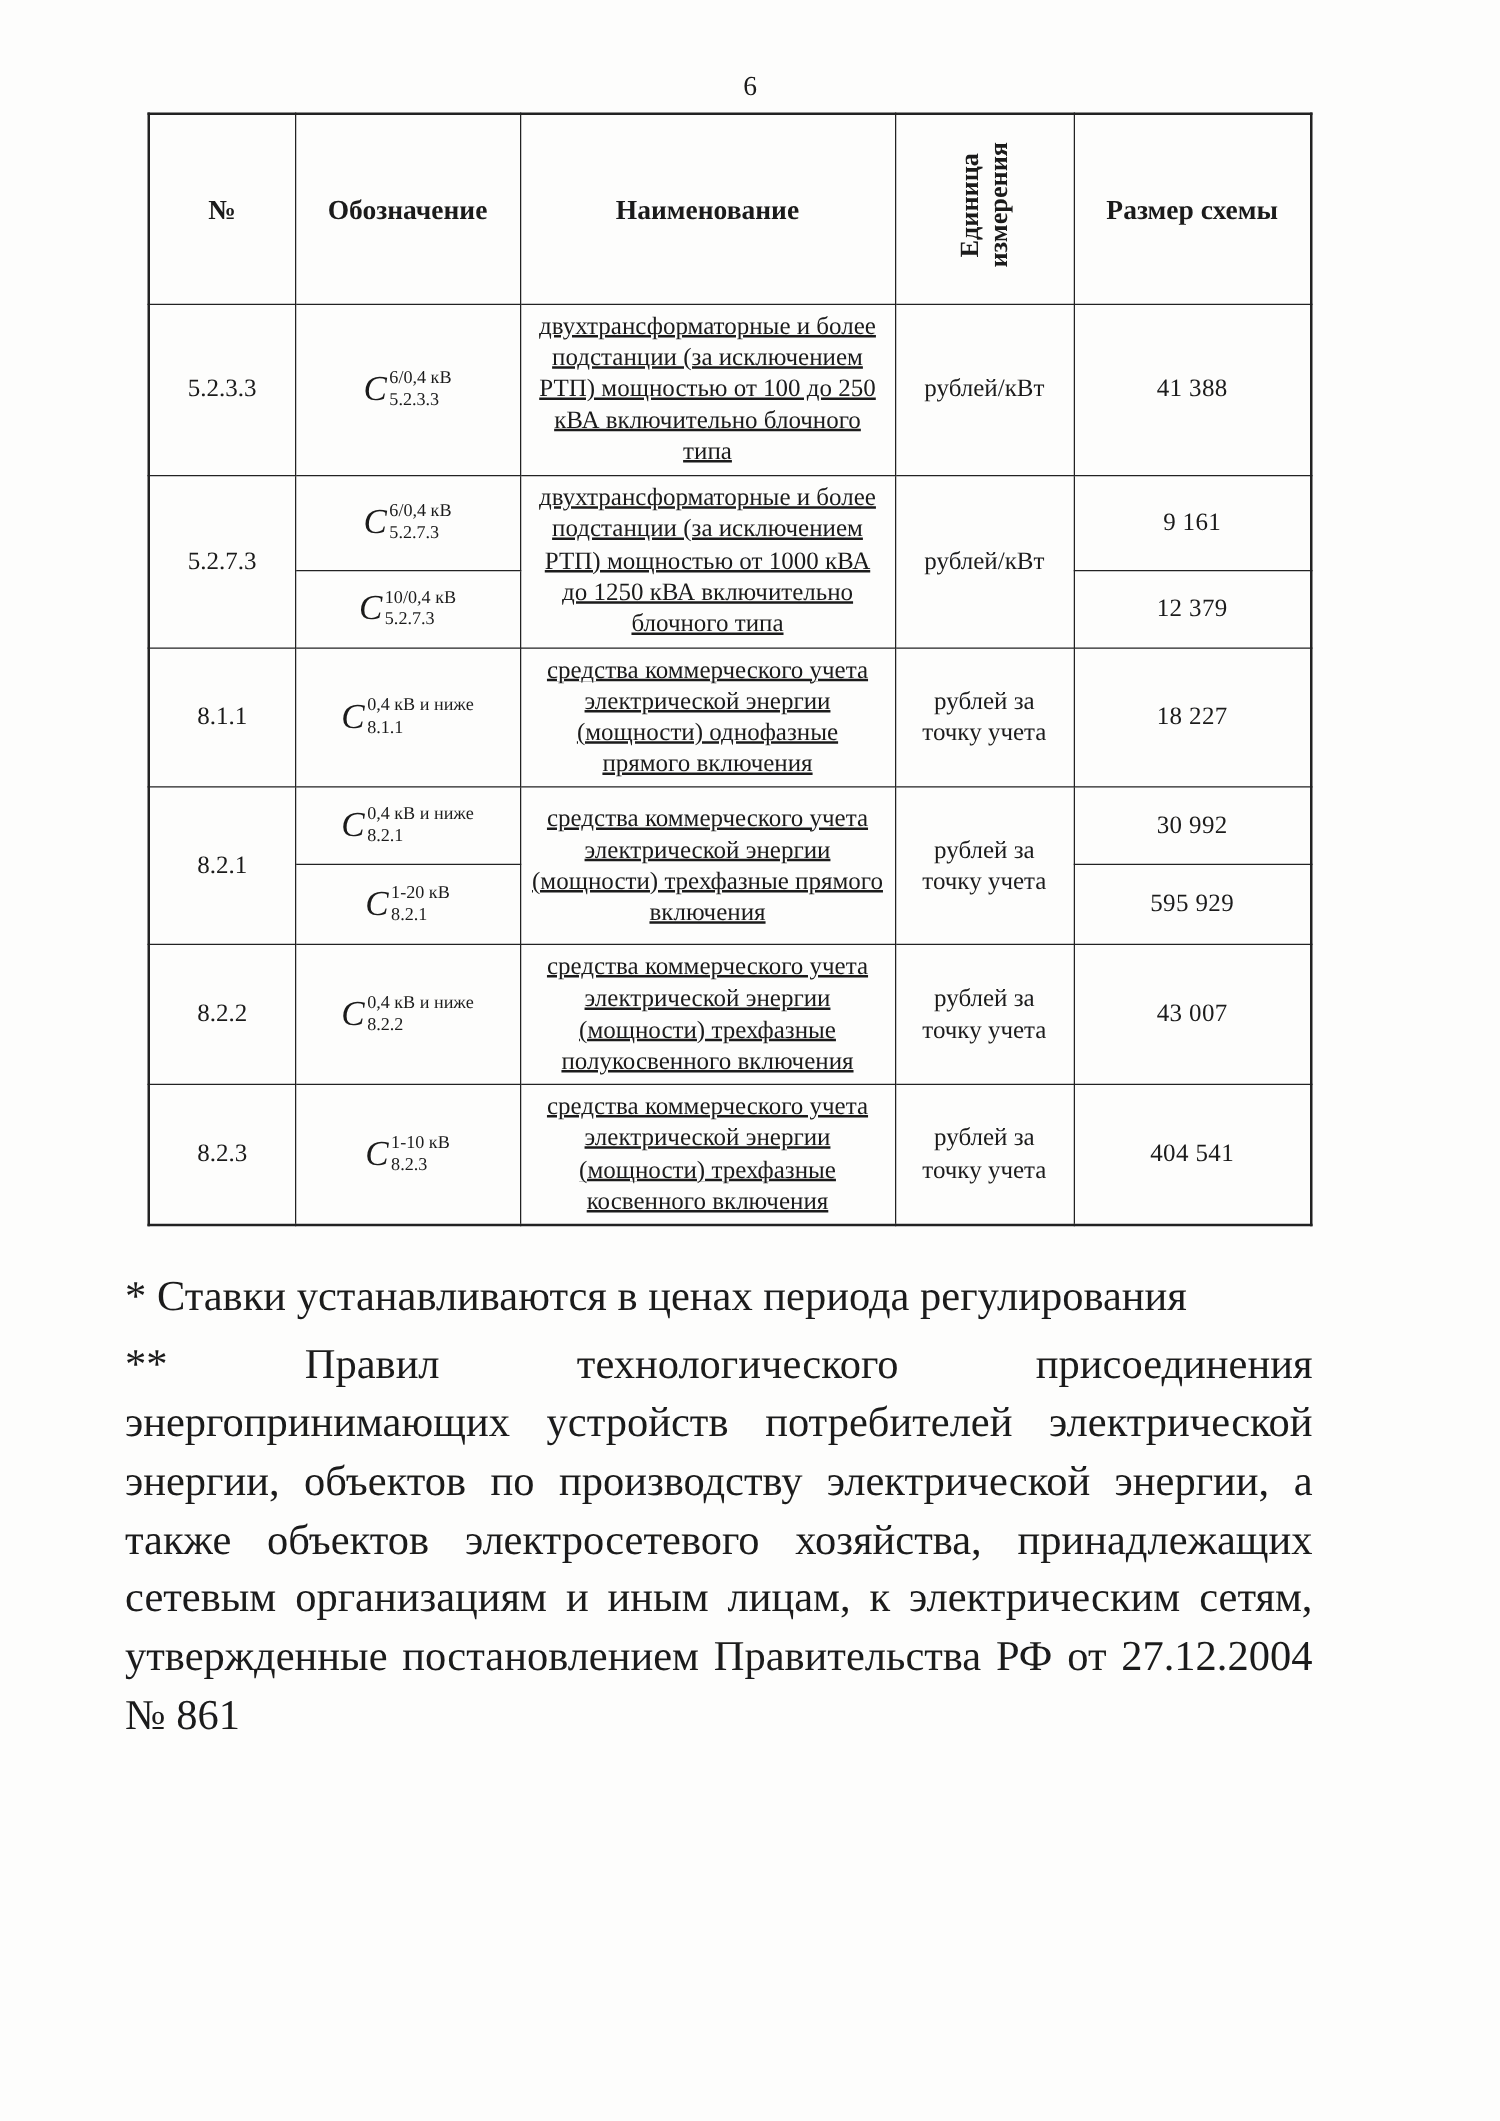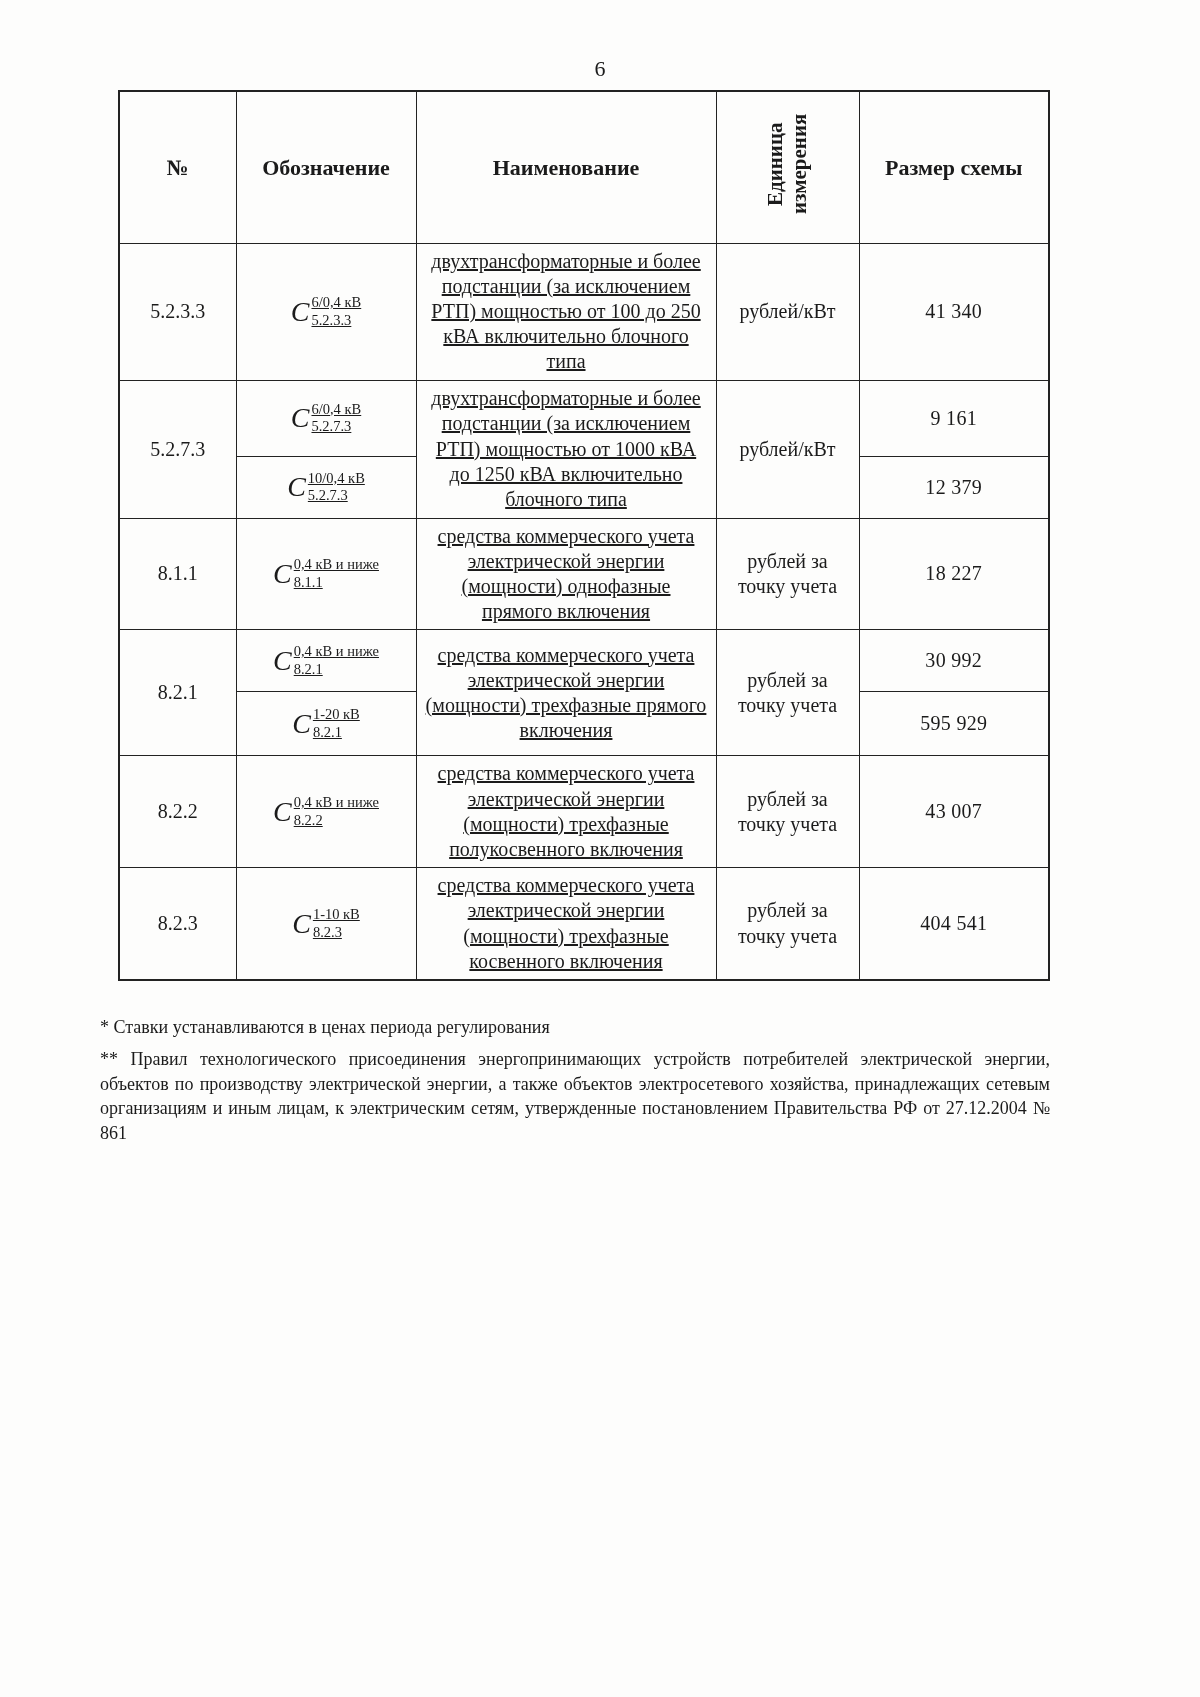--- a/index.html
+++ b/index.html
@@ -75,42 +75,41 @@
   .formula .scripts {
     display: inline-flex;
     flex-direction: column;
     align-items: flex-start;
     justify-content: space-between;
     margin-left: 2px;
     font-size: 14.5px;
     line-height: 1.08;
     text-align: left;
     transform: translateY(-1px);
-    text-decoration: underline;
   }
   .formula .sub { transform: translateY(2px); }
 
   
   tr.h-r0  { height: 110px; }
   tr.h-r1a { height: 76px; }
   tr.h-r1b { height: 62px; }
   tr.h-r2  { height: 100px; }
   tr.h-r3a { height: 62px; }
   tr.h-r3b { height: 64px; }
   tr.h-r4  { height: 92px; }
   tr.h-r5  { height: 90px; }
 
   
   .footnotes {
     margin: 34px 52px 0 100px;
     width: 950px;
   }
   .footnote {
     margin: 0 0 7px 0;
-    font-size: 18px;
+    font-size: 34px;
     line-height: 1.38;
     text-align: justify;
   }
 </style>
 </head>
 <body>
 
 <div class="page">
 
   <div class="page-number">6</div>
@@ -142,21 +141,21 @@
           <span class="formula">
             <span class="letter">С</span>
             <span class="scripts">
               <span class="sup">6/0,4 кВ</span>
               <span class="sub">5.2.3.3</span>
             </span>
           </span>
         </td>
         <td class="name-cell">двухтрансформаторные и более подстанции (за исключением РТП) мощностью от 100 до 250 кВА включительно блочного типа</td>
         <td class="unit-cell">рублей/кВт</td>
-        <td class="rate-cell">41 340</td>
+        <td class="rate-cell">41 388</td>
       </tr>
 
       <tr class="h-r1a">
         <td class="num-cell" rowspan="2">5.2.7.3</td>
         <td class="desig-cell">
           <span class="formula">
             <span class="letter">С</span>
             <span class="scripts">
               <span class="sup">6/0,4 кВ</span>
               <span class="sub">5.2.7.3</span>

